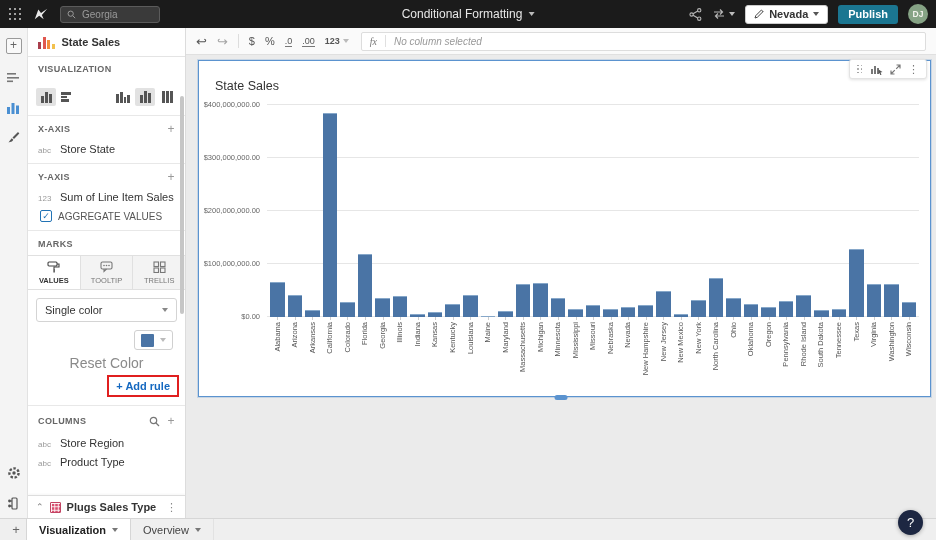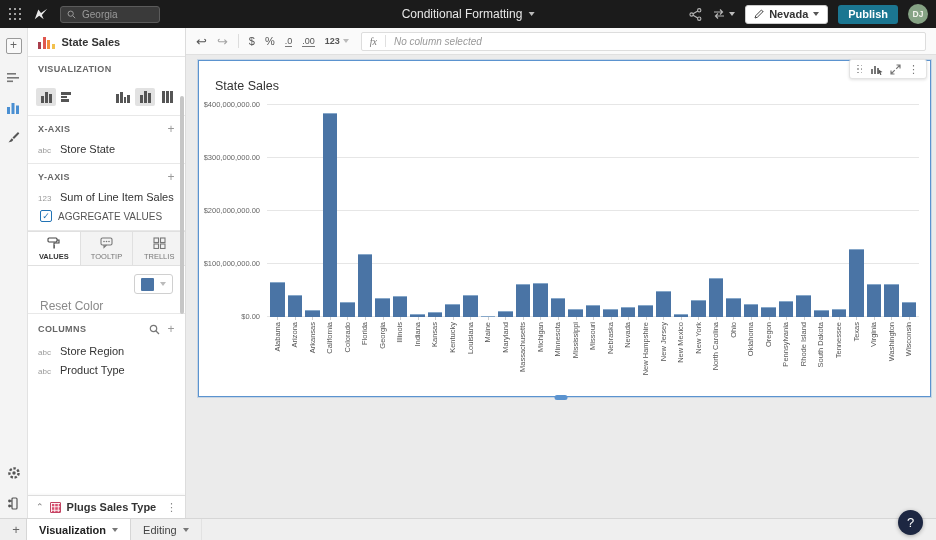--- a/index.html
+++ b/index.html
@@ -52,21 +52,21 @@
   .checkbox { width: 12px; height: 12px; background: #fff; border: 1px solid #2273b5; border-radius: 2px; color: #2273b5; font-size: 9px; line-height: 10px; text-align: center; }
   .agg-label { font-size: 10px; color: #555; }
   .marks-label { padding-top: 8px; padding-bottom: 6px; }
   .marks-tabs { display: flex; border-top: 1px solid #e0e0e0; border-bottom: 1px solid #e0e0e0; }
   .mtab { flex: 1; height: 33px; background: #f3f3f3; border-right: 1px solid #e0e0e0; display: flex; flex-direction: column; align-items: center; justify-content: center; gap: 3px; font-size: 7.5px; color: #777; cursor: pointer; }
   .mtab:last-child { border-right: none; }
   .mtab.active { background: #fff; color: #333; font-weight: bold; }
   .swatch-row { display: flex; justify-content: flex-end; padding: 8px 12px 0; }
   .swatch-btn { border: 1px solid #d0d0d0; border-radius: 3px; height: 20px; display: flex; align-items: center; gap: 6px; padding: 0 6px; cursor: pointer; background: #fff; }
   .swatch { width: 13px; height: 13px; background: #4a74a5; border-radius: 1px; }
-  .reset-color { text-align: left; padding: 5px 12px 0; font-size: 12px; color: #8a8a8a; cursor: pointer; }
+  .reset-color { text-align: center; padding: 5px 12px 0; font-size: 14px; color: #8a8a8a; cursor: pointer; }
   .addrule-wrap { display: flex; justify-content: flex-end; padding: 4px 6px 8px; }
   .addrule-box { border: 2px solid #e01f1f; padding: 3px 7px; }
   .addrule-link { color: #1468c0; font-weight: bold; font-size: 11px; cursor: pointer; }
   .columns-sec { border-top: 1px solid #e8e8e8; padding-top: 8px; flex: 1; overflow: hidden; display: flex; flex-direction: column; }
   .col-tools { margin-left: auto; display: flex; align-items: center; gap: 8px; }
   .col-list { padding-top: 2px; overflow: hidden; flex: 1; }
   .source-row { border-top: 1px solid #ddd; height: 23px; flex: none; display: flex; align-items: center; gap: 6px; padding: 0 8px; background: #fff; box-shadow: 0 -1px 2px rgba(0,0,0,.04); }
   .chev-up { font-size: 9px; color: #777; }
   .mini-table { width: 11px; height: 11px; border-radius: 1px; background: linear-gradient(#fff 1px, transparent 1px) 0 0/100% 3.4px, linear-gradient(90deg,#fff 1px, transparent 1px) 0 0/3.4px 100%, #d94f70; border: 1px solid #c2speed4463; border: 1px solid #c24463; }
   .kebab { margin-left: auto; color: #888; font-size: 11px; cursor: pointer; letter-spacing: 0; }
@@ -284,20 +284,23 @@
       <div class="field-row">
         <span class="ftype">123</span>
         <span>Sum of Line Item Sales</span>
       </div>
       <div class="agg-row">
         <span class="checkbox">✓</span>
         <span class="agg-label">AGGREGATE VALUES</span>
       </div>
     </div>
 
+    <div class="sec-label marks-label">
+        <span>MARKS</span>
+      </div>
 
     <div class="marks-tabs">
       <div class="mtab active">
         <svg width="13" height="12" viewBox="0 0 13 12">
             <rect x="1" y="1" width="9" height="4" rx="1" fill="none" stroke="#444" stroke-width="1.1"></rect>
             <path d="M10 3 h2 v3 h-5 v2" fill="none" stroke="#444" stroke-width="1.1"></path>
             <rect x="6.4" y="8" width="1.4" height="3.5" fill="#444"></rect>
           </svg>
         <span>VALUES</span>
       </div>
@@ -315,29 +318,38 @@
         <svg width="13" height="12" viewBox="0 0 13 12">
             <rect x="1" y="1" width="4.5" height="4.5" fill="none" stroke="#777" stroke-width="1.1"></rect>
             <rect x="7.5" y="1" width="4.5" height="4.5" fill="none" stroke="#777" stroke-width="1.1"></rect>
             <rect x="1" y="7" width="4.5" height="4.5" fill="none" stroke="#777" stroke-width="1.1"></rect>
             <rect x="7.5" y="7" width="4.5" height="4.5" fill="none" stroke="#777" stroke-width="1.1"></rect>
           </svg>
         <span>TRELLIS</span>
       </div>
     </div>
 
+    <div class="dropdown" style="margin-top:8px;">
+      <span>Single color</span>
+      <span class="caret"></span>
+    </div>
 
     <div class="swatch-row">
       <div class="swatch-btn">
         <span class="swatch"></span>
         <span class="caret"></span>
       </div>
     </div>
     <div class="reset-color">Reset Color</div>
 
+    <div class="addrule-wrap">
+      <div class="addrule-box">
+        <span class="addrule-link">+ Add rule</span>
+      </div>
+    </div>
 
     <div class="columns-sec">
       <div class="sec-label">
         <span>COLUMNS</span>
         <span class="col-tools">
           <svg width="11" height="11" viewBox="0 0 11 11">
               <circle cx="4.5" cy="4.5" r="3.2" fill="none" stroke="#777" stroke-width="1.2"></circle>
               <line x1="7" y1="7" x2="10" y2="10" stroke="#777" stroke-width="1.2"></line>
             </svg>
           <span class="plus" style="margin:0;">+</span>
@@ -583,18 +595,18 @@
   </div>
 </div>
 
 <div class="footer">
   <span class="foot-add">+</span>
   <div class="ftab active">
     <span>Visualization</span>
     <span class="caret"></span>
   </div>
   <div class="ftab">
-    <span>Editing</span>
+    <span>Overview</span>
     <span class="caret"></span>
   </div>
 </div>
 
 <div class="help-fab">?</div>
 
 </body></html>

